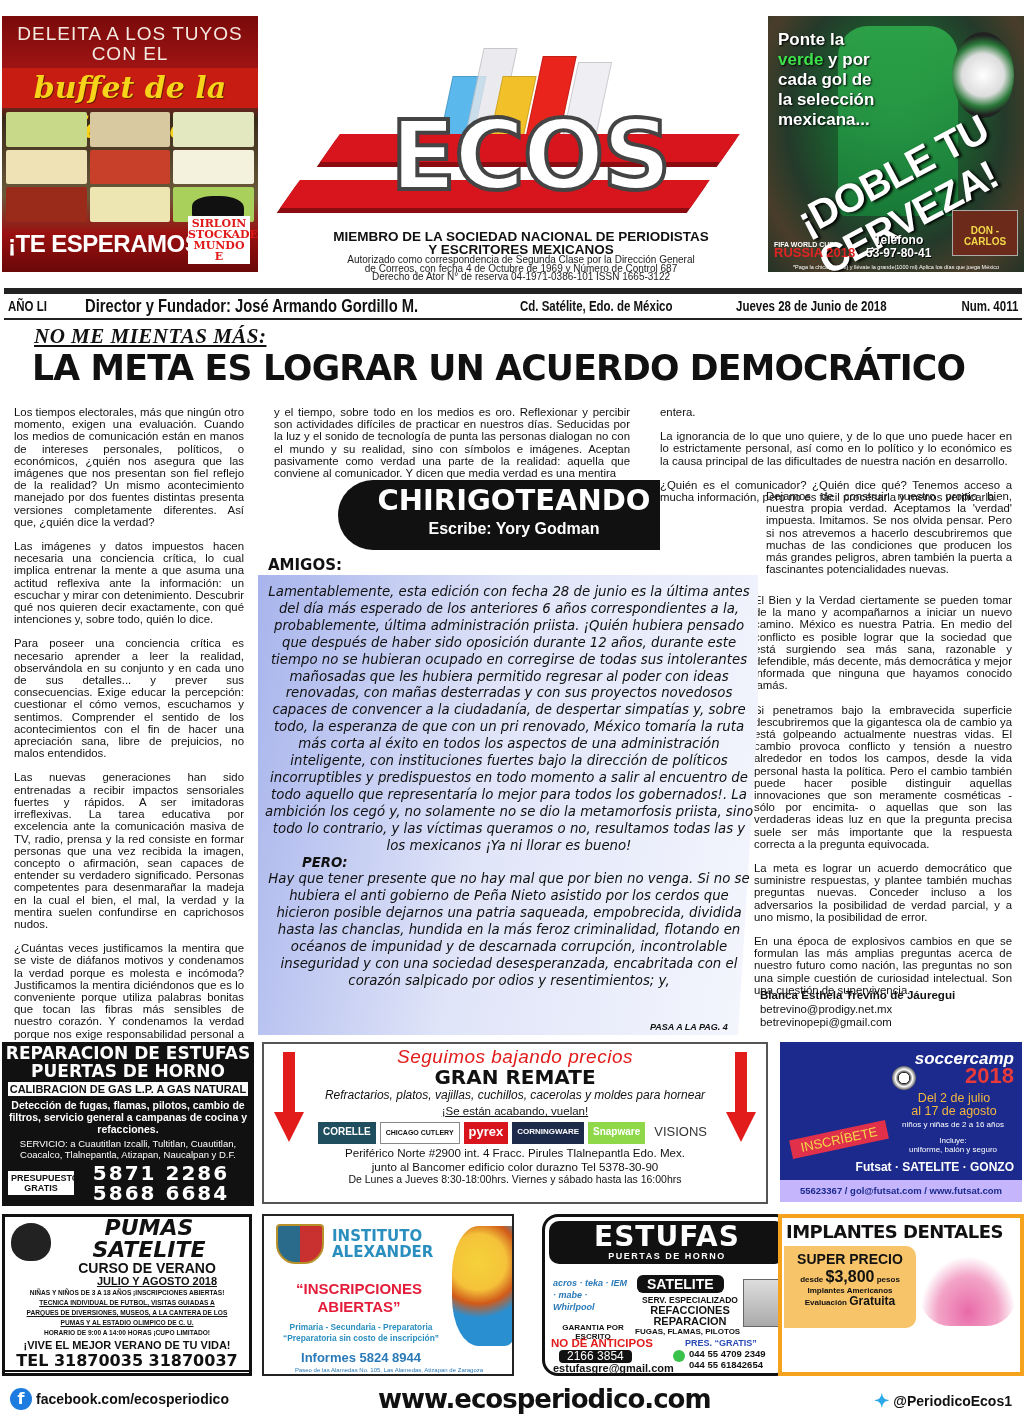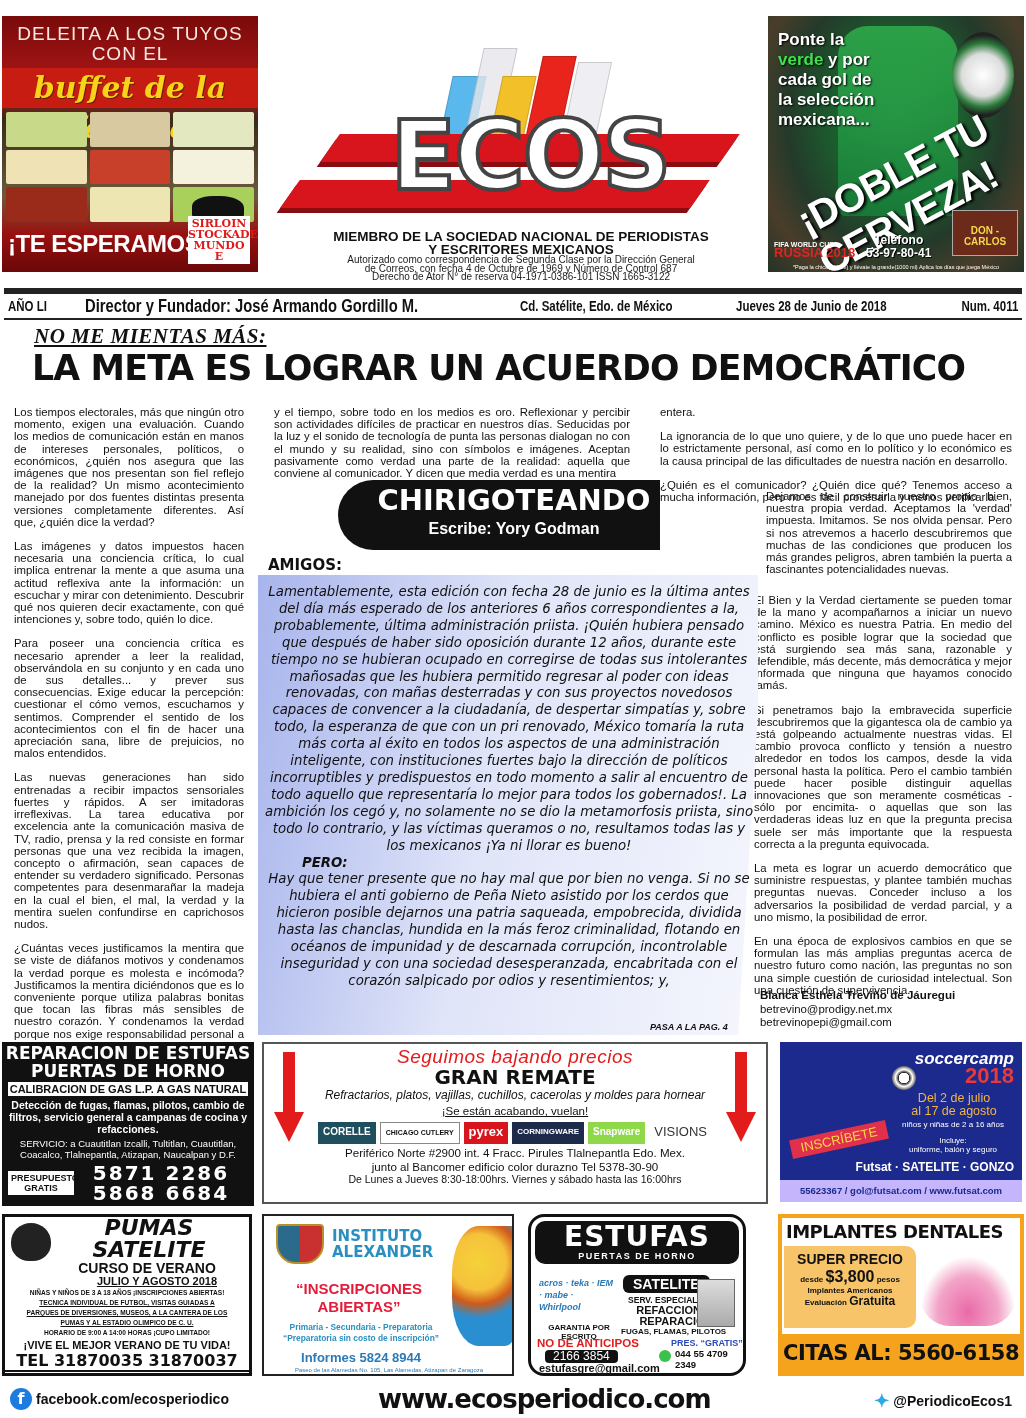--- a/index.html
+++ b/index.html
@@ -111,21 +111,21 @@
 
 #ad-alex{left:262px;top:1214px;width:252px;height:162px;border:2px solid #222;background:#fff}
 #ad-alex .crest{position:absolute;left:12px;top:8px;width:48px;height:40px;background:linear-gradient(90deg,#2a6a8a 50%,#c93030 50%);border-radius:4px 4px 20px 20px;border:2px solid #b8902a}
 #ad-alex .name{position:absolute;left:68px;top:12px;color:#2a8fbf;font-weight:900;font-size:15px;line-height:16px;font-family:"DejaVu Sans",sans-serif}
 #ad-alex .ins{position:absolute;left:10px;top:64px;width:170px;text-align:center;color:#e41c3a;font-weight:bold;font-size:15px;line-height:18px}
 #ad-alex .lvl{position:absolute;left:4px;top:106px;width:186px;text-align:center;color:#2a8fbf;font-weight:bold;font-size:8.4px;line-height:11px}
 #ad-alex .inf{position:absolute;left:4px;top:134px;width:186px;text-align:center;color:#2a7ab8;font-weight:bold;font-size:13px}
 #ad-alex .adr{position:absolute;left:2px;top:151px;width:246px;text-align:center;color:#2a7ab8;font-size:6px}
 #ad-alex .lion{position:absolute;right:-6px;top:10px;width:66px;height:120px;background:radial-gradient(circle at 40% 30%,#f5d23a 0%,#f5c23a 30%,#d05a1a 45%,#2a8fd0 60%);border-radius:40% 10% 20% 40%}
 
-#ad-estufas2{left:528px;top:1214px;width:218px;height:162px;border:3px solid #111;border-radius:16px;background:#fff;text-align:center}
+#ad-estufas2{left:542px;top:1214px;width:250px;height:162px;border:3px solid #111;border-radius:16px;background:#fff;text-align:center}
 #ad-estufas2 .top{background:#111;color:#fff;border-radius:10px;margin:4px;padding:2px 0 3px}
 #ad-estufas2 .top .a{font-family:"DejaVu Sans",sans-serif;font-weight:900;font-size:28px;line-height:28px;letter-spacing:1px}
 #ad-estufas2 .top .b{font-weight:900;font-size:9px;letter-spacing:1.5px}
 #ad-estufas2 .brands{position:absolute;left:8px;top:60px;width:78px;font-size:9px;text-align:left;color:#2a7ab8;font-style:italic;font-weight:bold;line-height:12px}
 #ad-estufas2 .sat{position:absolute;left:92px;top:58px;background:#111;color:#fff;font-weight:900;font-size:14px;padding:0 10px;border-radius:6px;line-height:18px}
 #ad-estufas2 .serv{position:absolute;left:90px;top:78px;font-weight:900;font-size:8.5px;line-height:10px;text-align:center;width:110px}
 #ad-estufas2 .serv .big{font-size:11px;line-height:11px}
 #ad-estufas2 .stove{position:absolute;right:8px;top:62px;width:38px;height:48px;background:linear-gradient(#ddd,#aaa);border:1px solid #666}
 #ad-estufas2 .gar{position:absolute;left:8px;top:106px;font-weight:900;font-size:8px;line-height:9px;width:80px}
 #ad-estufas2 .fug{position:absolute;left:90px;top:110px;font-weight:900;font-size:8px}
@@ -355,21 +355,20 @@
 
 <div id="ad-dental" class="ad">
   <div class="h">IMPLANTES DENTALES</div>
   <div class="box">
     <div class="sp">SUPER PRECIO</div>
     <div class="pr"><span>desde</span> <b>$3,800</b> <span>pesos</span></div>
     <div class="sm">Implantes Americanos</div>
     <div class="sm"><span>Evaluación</span> <b>Gratuita</b></div>
   </div>
   <div class="teeth"></div>
-  <div class="cita">CITAS AL: 5560-6158</div>
 </div>
 
 <div id="footer" class="abs">
   <div class="fb">
     <span class="fbicon">f</span>
     <span>facebook.com/ecosperiodico</span>
   </div>
   <div class="web">www.ecosperiodico.com</div>
   <div class="tw">
     <span class="twicon">✦</span>

